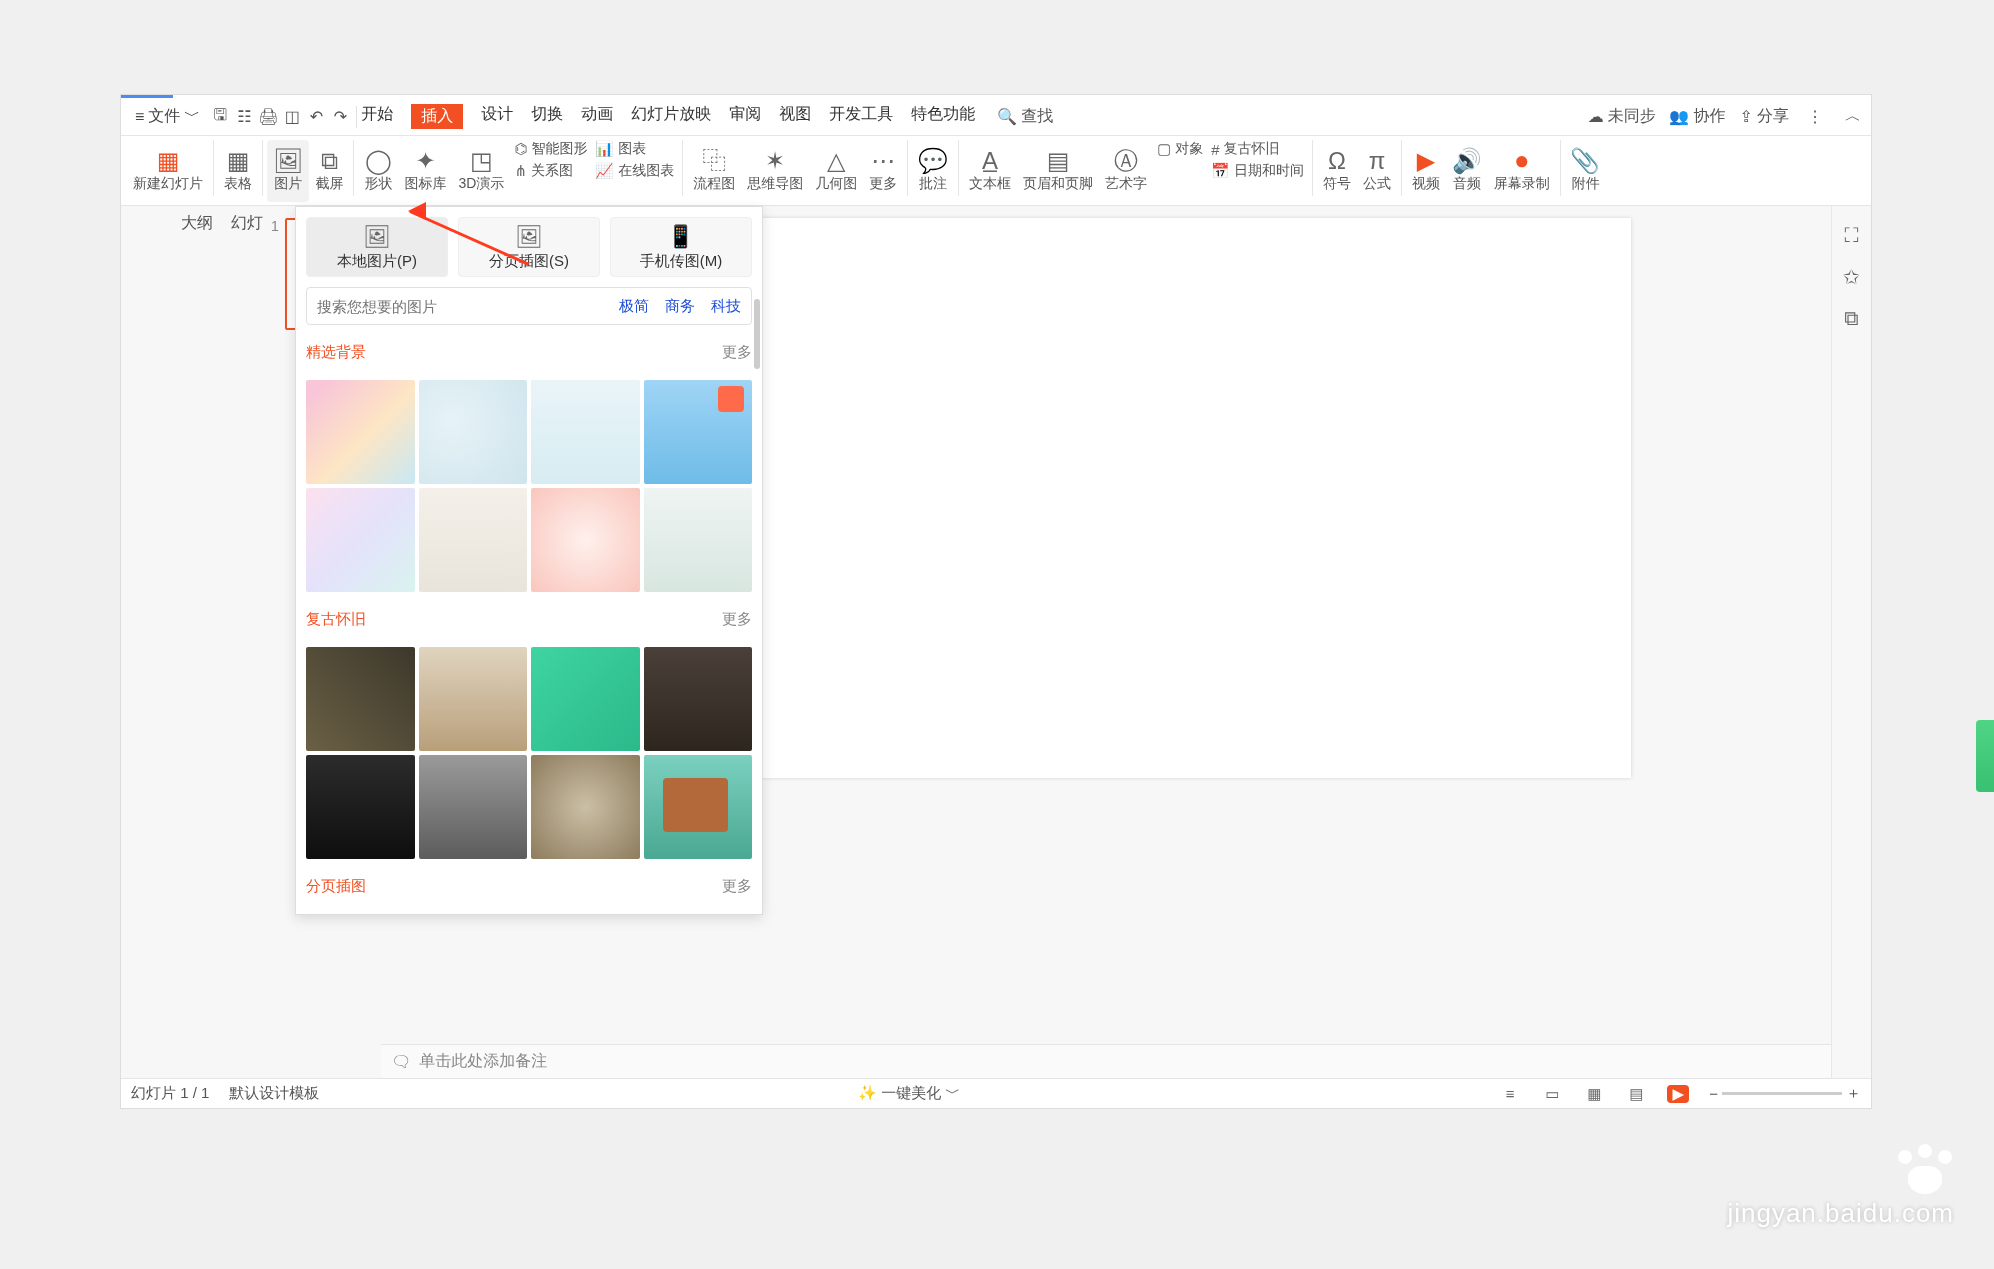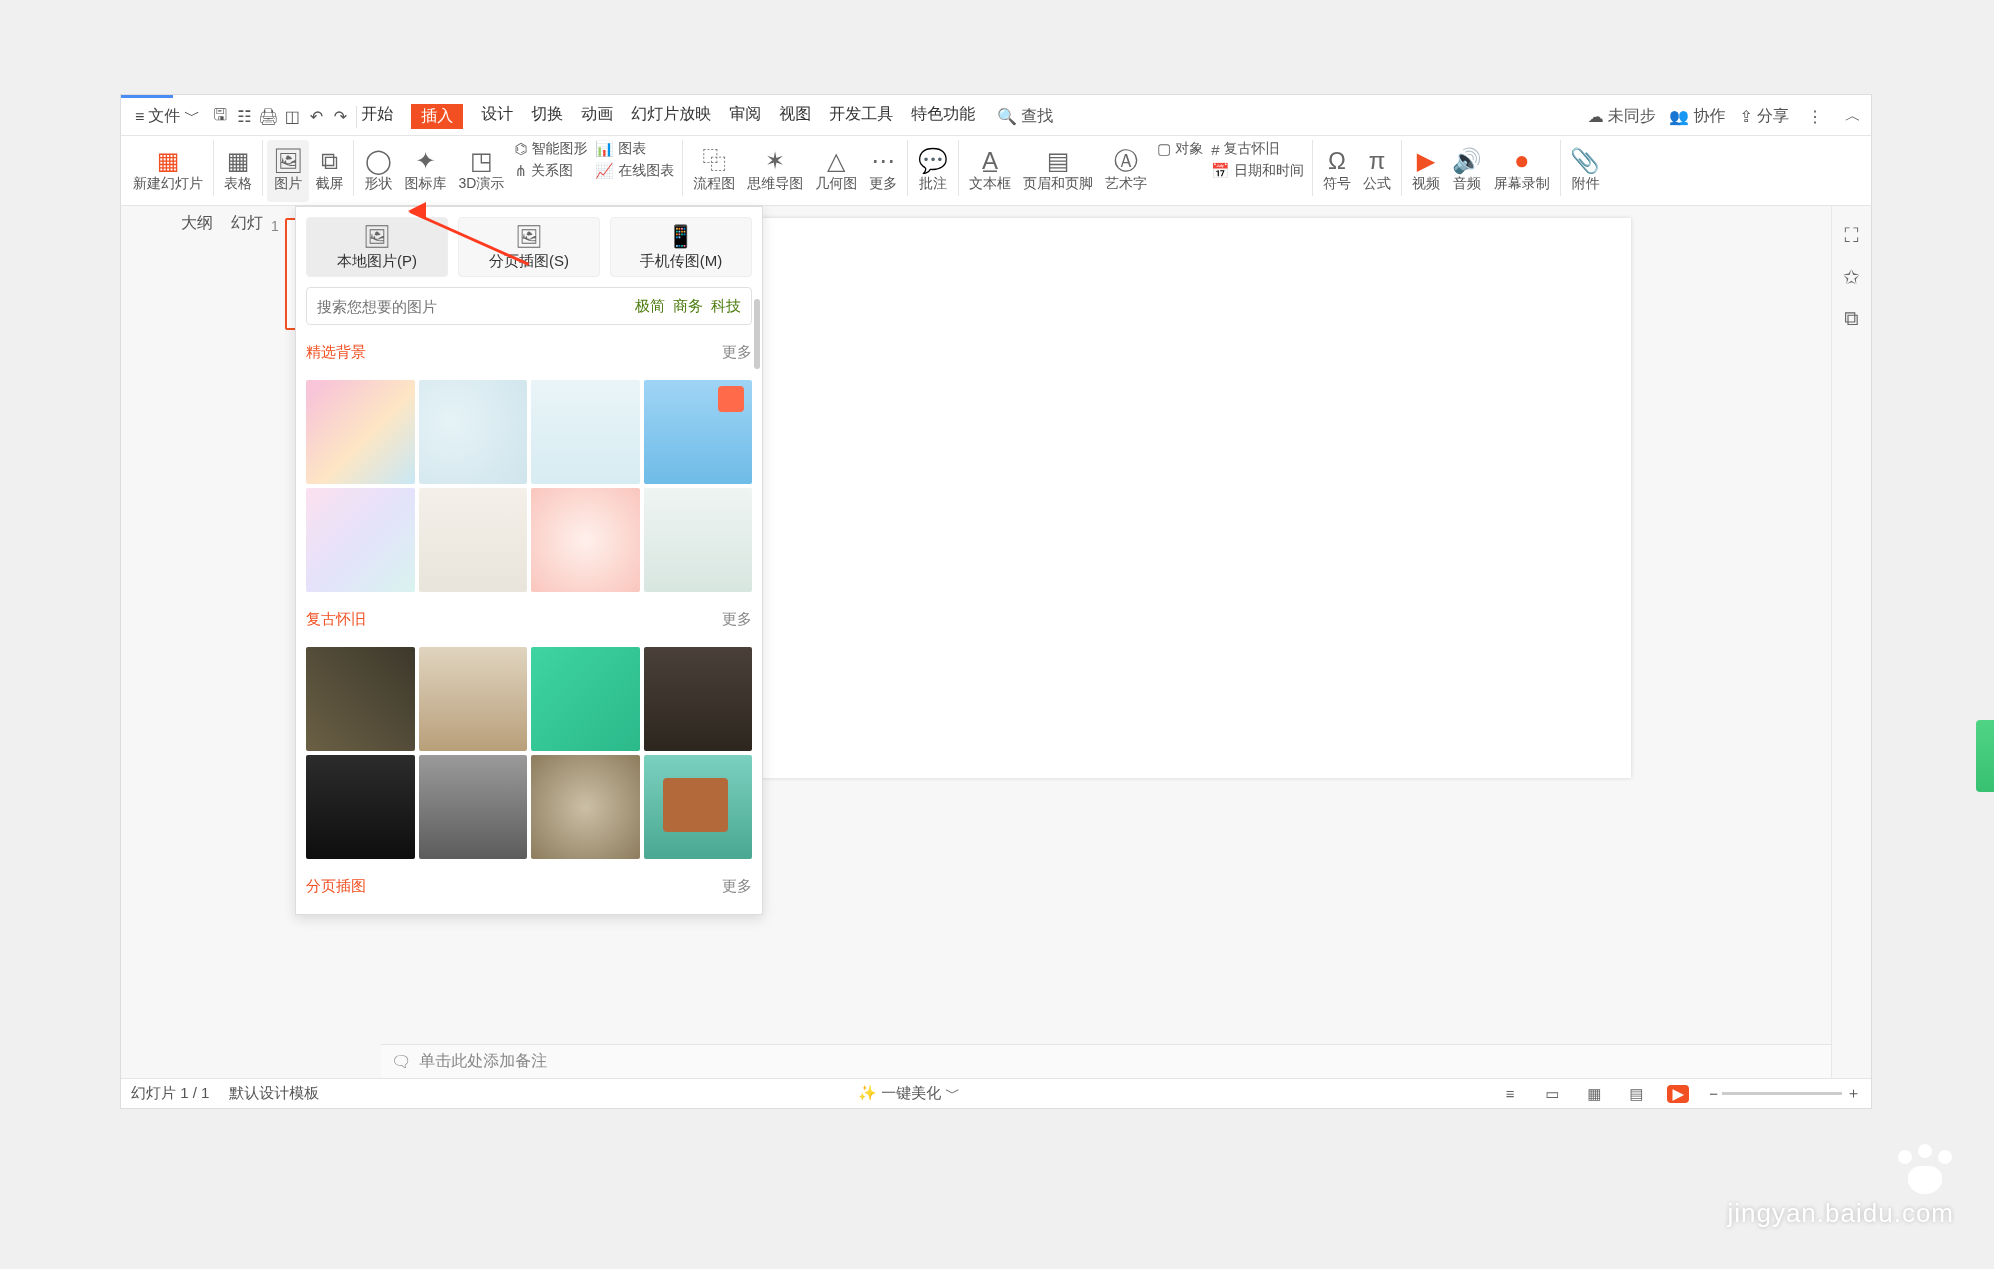--- a/index.html
+++ b/index.html
@@ -63,21 +63,21 @@
 .zoom .track { width: 120px; height: 3px; background: #ccc; position: relative; }
 
 
 .dropdown { position: absolute; left: 295px; top: 206px; width: 468px; background: #fff; border: 1px solid #ddd; box-shadow: 0 4px 12px rgba(0,0,0,.12); z-index: 50; font-size: 15px; color: #333; }
 .dd-top { display: flex; gap: 10px; padding: 10px; }
 .dd-big { flex: 1; height: 60px; background: #f7f7f7; border: 1px solid #eee; border-radius: 4px; display: flex; flex-direction: column; align-items: center; justify-content: center; cursor: pointer; gap: 2px; }
 .dd-big.sel { background: #ececec; }
 .dd-big .dico { font-size: 22px; color: #666; }
 .dd-search { margin: 0 10px 10px; display: flex; align-items: center; border: 1px solid #e0e0e0; border-radius: 4px; height: 38px; }
 .dd-search input { flex: 1; border: none; outline: none; padding: 0 10px; font-size: 15px; background: transparent; }
-.dd-search .tags { display: flex; gap: 8px; padding: 0 10px; color: #4d7c0f; }
+.dd-search .tags { display: flex; gap: 16px; padding: 0 10px; color: #1d4ed8; }
 .dd-section { padding: 0 10px; }
 .dd-sec-head { display: flex; justify-content: space-between; align-items: center; margin: 18px 0; }
 .dd-sec-head .title { color: #f25022; }
 .dd-sec-head .more { color: #888; cursor: pointer; }
 .dd-grid { display: grid; grid-template-columns: repeat(4, 1fr); gap: 4px; margin-bottom: 8px; }
 .dd-cell { height: 104px; border-radius: 2px; cursor: pointer; }
 .bg1 { background: linear-gradient(135deg,#f8c6d8 10%,#fde6c4 55%,#c8e8f4); }
 .bg2 { background: radial-gradient(circle at 30% 40%, #e6f3f7, #cfe4ec); }
 .bg3 { background: linear-gradient(#e9f4f8,#d7ecf2); }
 .bg4 { background: linear-gradient(#9fd4f5,#6ebce8); position: relative; }

